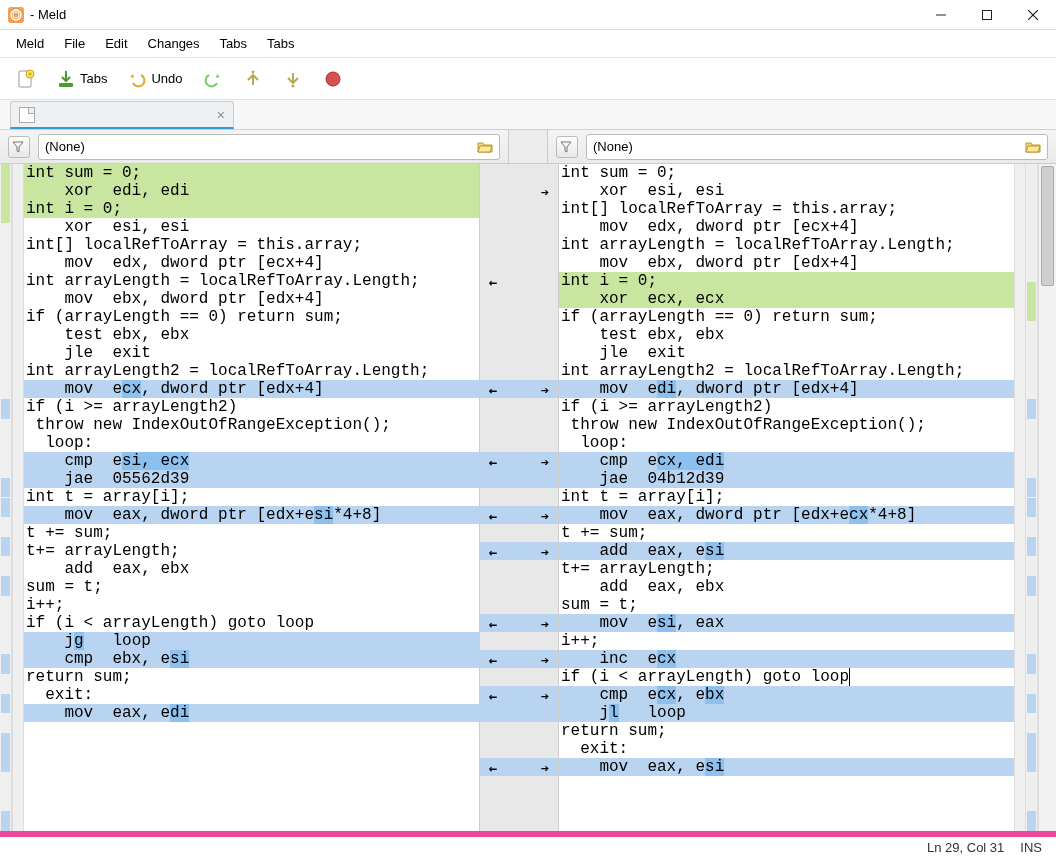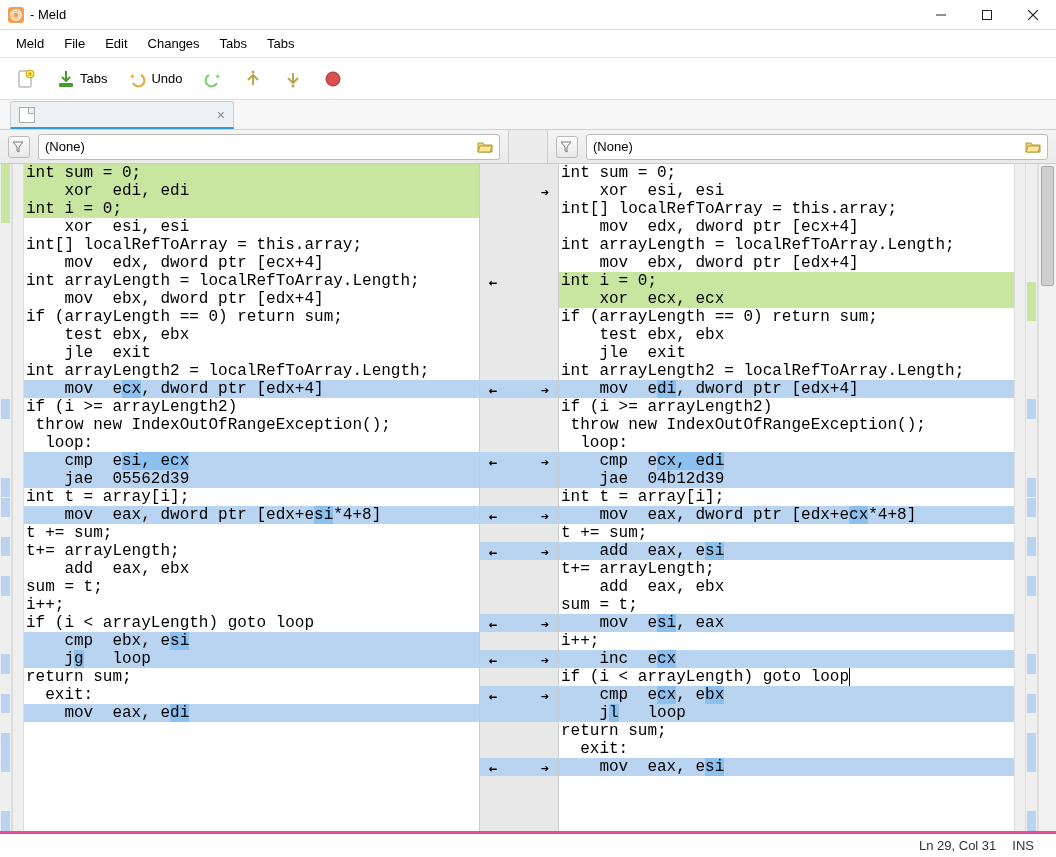--- a/index.html
+++ b/index.html
@@ -50,21 +50,21 @@
 .arrow { position:absolute; font-size:14px; color:#000; width:18px; text-align:center;}
 .arrow-l { left:4px; }
 .arrow-r { right:4px; }
 .hl { background:#8cc0ef; }
 .cursor-mark { border-right:1px solid #000; }
 .mini-block { position:absolute; left:1px; right:1px; }
 .mini-blue { background:#b8d4f0; }
 .mini-green { background:#c8e6a0; }
 
 
-.statusbar { height:26px; border-top:3px solid #ec4899; display:flex; align-items:center; justify-content:flex-end; padding:0 22px; gap:16px; font-size:13px; color:#333;}
+.statusbar { height:26px; border-top:6px solid #ec4899; display:flex; align-items:center; justify-content:flex-end; padding:0 14px; gap:16px; font-size:13px; color:#333;}
 .fh-funnel { width:16px; display:inline-block; }
 svg { display:block; }
 </style>
 </head>
 <body>
 
 <div class="titlebar">
   <div class="titlebar-left">
     <span class="app-icon">
       <svg width="14" height="14" viewBox="0 0 14 14">
@@ -248,22 +248,22 @@
       <div class="line bg-blue">    cmp  e<span class="hl">si, ecx</span></div>
       <div class="line bg-blue">    jae  05562d39</div>
       <div class="line">int t = array[i];</div>
       <div class="line bg-blue">    mov  eax, dword ptr [edx+e<span class="hl">si</span>*4+8]</div>
       <div class="line">t += sum;</div>
       <div class="line">t+= arrayLength;</div>
       <div class="line">    add  eax, ebx</div>
       <div class="line">sum = t;</div>
       <div class="line">i++;</div>
       <div class="line">if (i &lt; arrayLength) goto loop</div>
+      <div class="line bg-blue">    j<span class="hl">g</span>   loop</div>
       <div class="line bg-blue">    cmp  ebx, e<span class="hl">si</span></div>
-      <div class="line bg-blue">    j<span class="hl">g</span>   loop</div>
       <div class="line">return sum;</div>
       <div class="line">  exit:</div>
       <div class="line bg-blue">    mov  eax, e<span class="hl">di</span></div>
     </div>
   <div class="center-link" id="center">
       <div class="line" style="position: relative;"></div>
       <div class="line" style="position: relative;"></div>
       <div class="line" style="position: relative;"></div>
       <div class="line" style="position: relative;"></div>
       <div class="line" style="position: relative;"></div>

